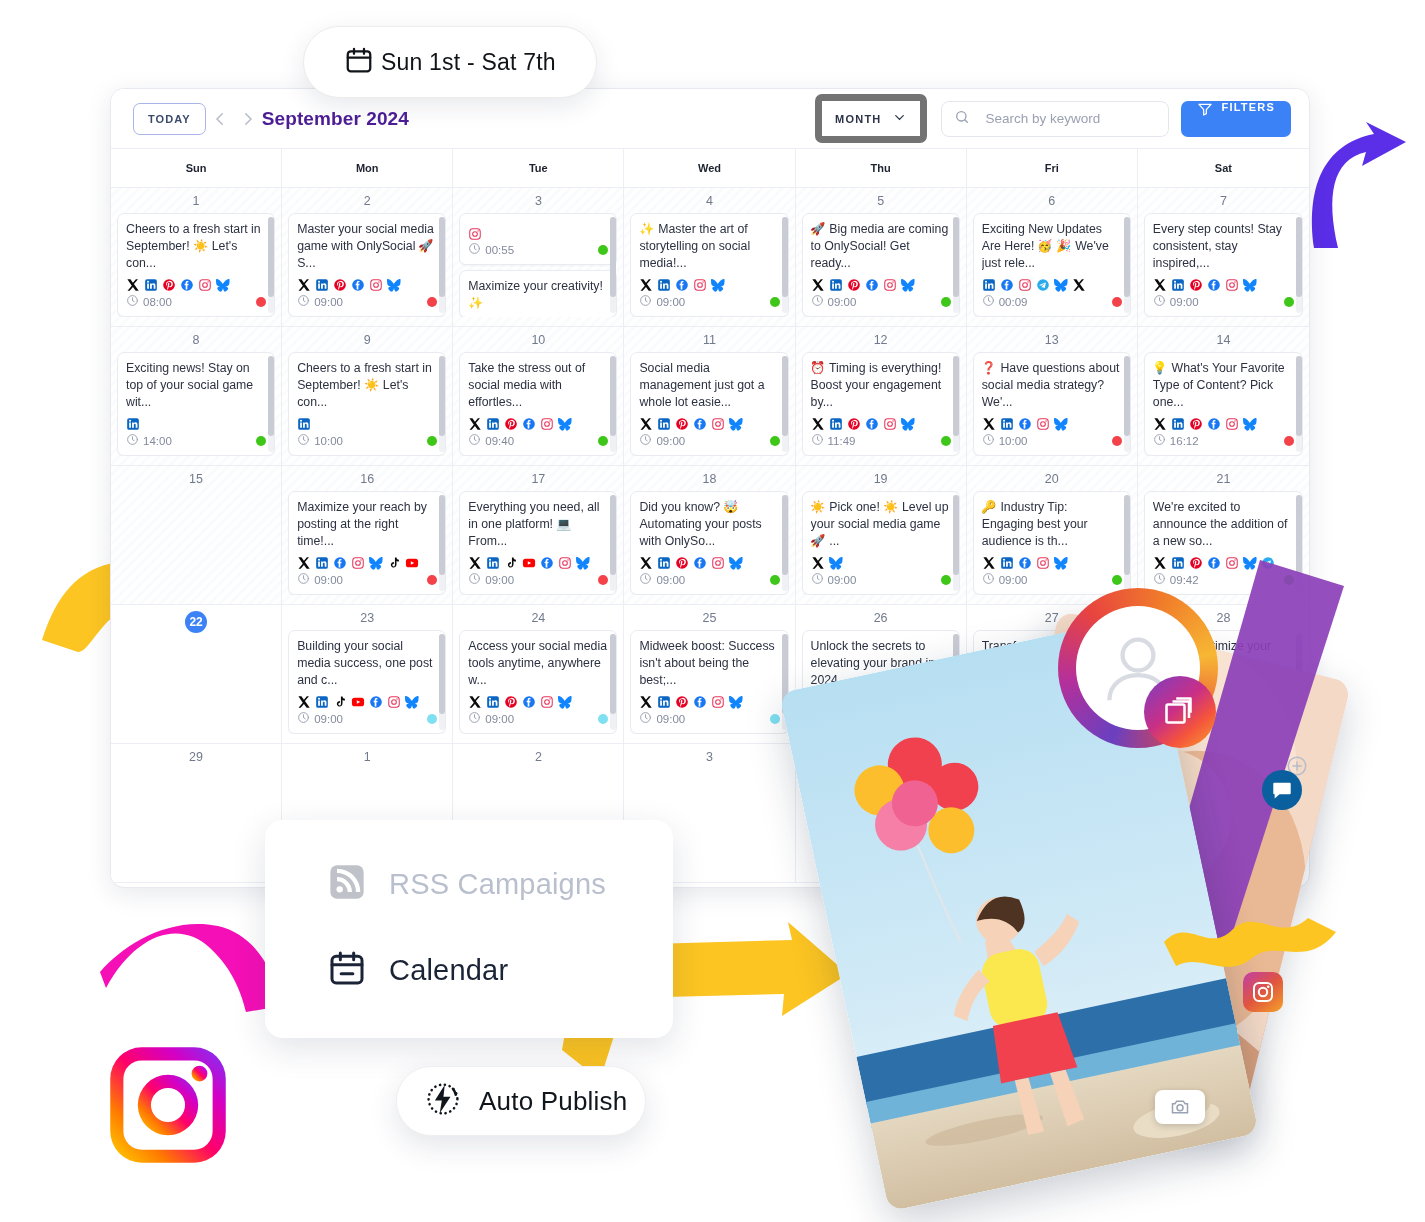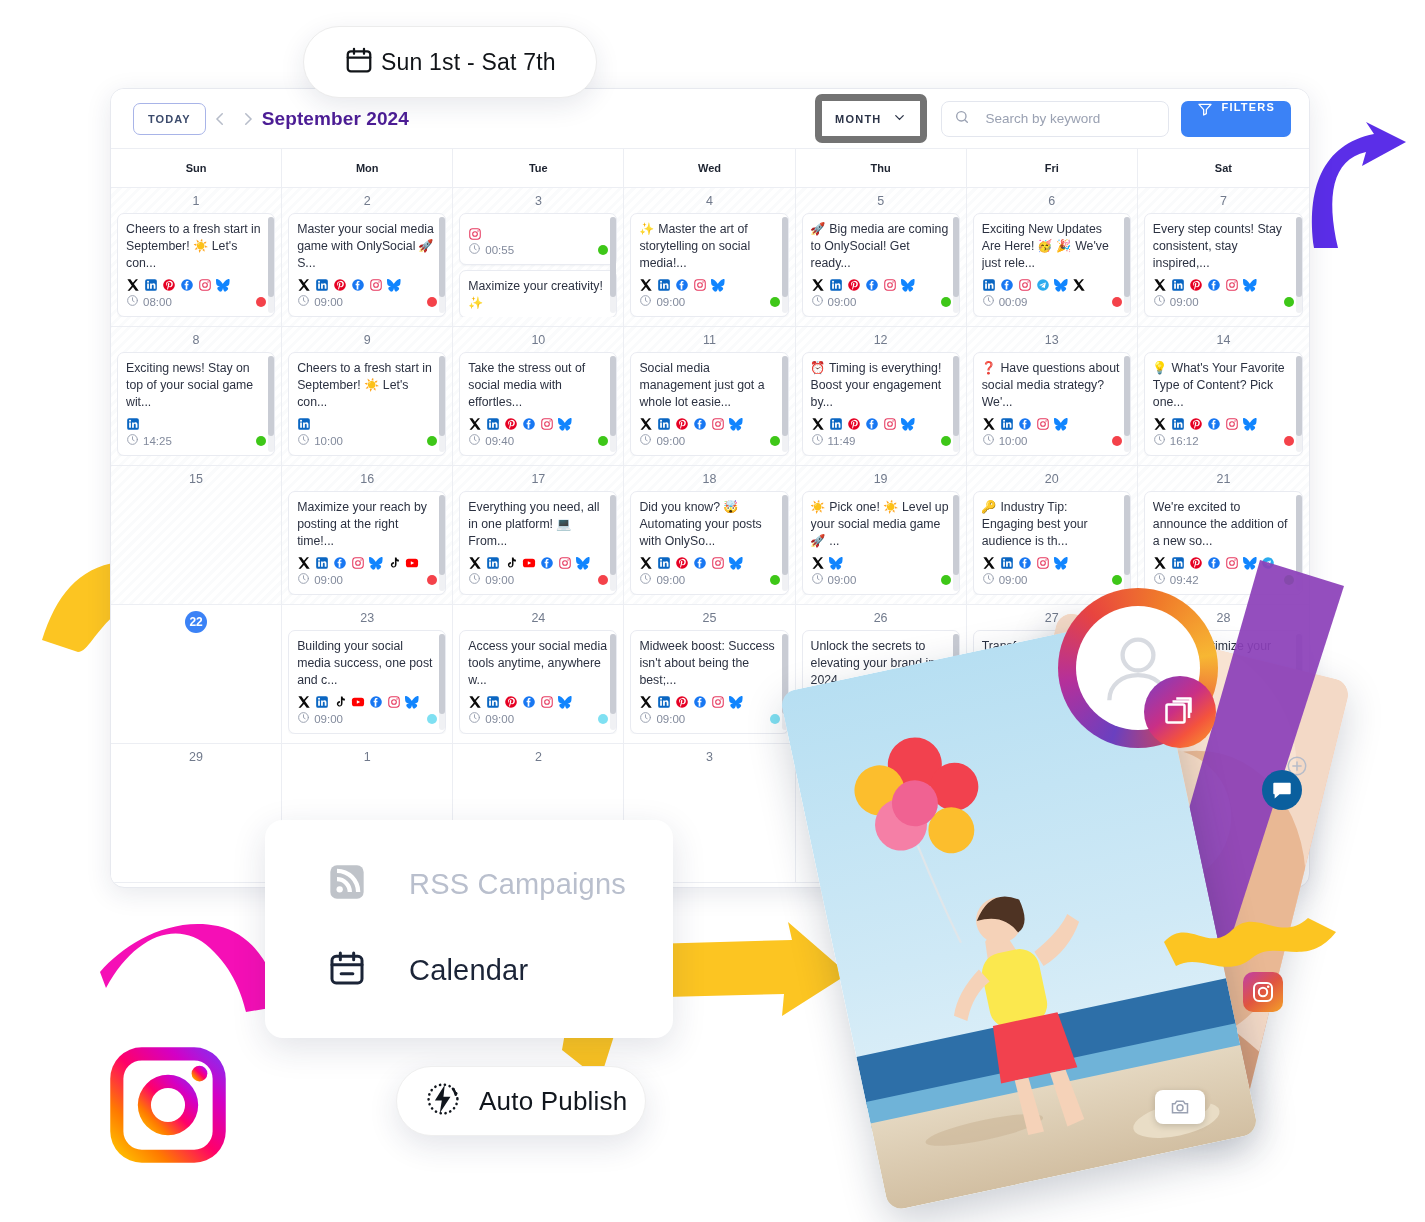--- a/index.html
+++ b/index.html
@@ -107,21 +107,21 @@
     background:#fff; border:1px solid #ececec; border-radius:45px;
     padding:18px 40px; box-shadow:0 8px 26px rgba(30,40,80,.10);
   }
   #date-range-pill .lbl{ font-size:23px; color:#111418; letter-spacing:.2px;}
 
   #menu-card{
     position:absolute; left:265px; top:820px; width:408px; height:218px; z-index:45;
     background:#fff; border-radius:18px; box-shadow:0 10px 34px rgba(30,40,80,.13);
     padding:42px 0 0 62px;
   }
-  .menu-item{ display:flex; align-items:center; gap:42px; margin-bottom:42px; cursor:pointer;}
+  .menu-item{ display:flex; align-items:center; gap:22px; margin-bottom:42px; cursor:pointer;}
   .menu-item .mlabel{ font-size:29px; letter-spacing:.2px;}
   .menu-item.muted .mlabel{ color:#b9bfcd; }
   .menu-item.active .mlabel{ color:#1b2437; }
 
   #auto-publish-pill{
     position:absolute; left:396px; top:1066px; z-index:46;
     display:flex; align-items:center; gap:18px;
     background:#fff; border:1px solid #efefef; border-radius:45px;
     padding:14px 18px 14px 28px; box-shadow:0 10px 30px rgba(30,40,80,.12);
   }
@@ -591,21 +591,21 @@
                 <rect x="5.4" y="9.4" width="3" height="9" fill="#fff"></rect>
                 <circle cx="6.9" cy="6.4" r="1.8" fill="#fff"></circle>
                 <path d="M10.4 9.4h2.9v1.3c.6-1 1.7-1.6 3-1.6 2.2 0 3.3 1.4 3.3 3.9v5.4h-3v-4.8c0-1.3-.5-2-1.6-2-1 0-1.6.7-1.6 2v4.8h-3z" fill="#fff"></path>
               </svg>
             </div>
             <div class="ev-foot">
               <span class="clock-ic"><svg width="13" height="13" viewBox="0 0 24 24" fill="none" stroke="#99a0b0" stroke-width="1.8" stroke-linecap="round">
                   <circle cx="12" cy="12" r="9"></circle>
                   <path d="M12 7v5.3l3 1.8"></path>
                 </svg></span>
-              <span class="ev-time">14:25</span>
+              <span class="ev-time">14:00</span>
               <span class="dot green"></span>
             </div>
           </div>
           <div class="vbar">
             <i></i>
           </div>
         </div>
       </div>
       <div class="cell">
         <div class="daynum">9</div>

